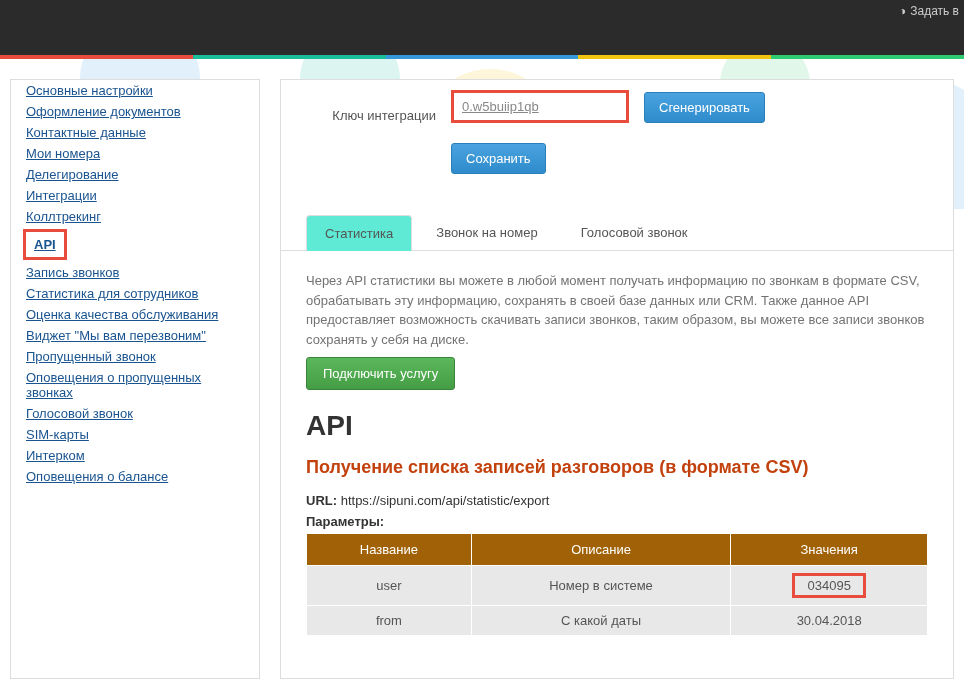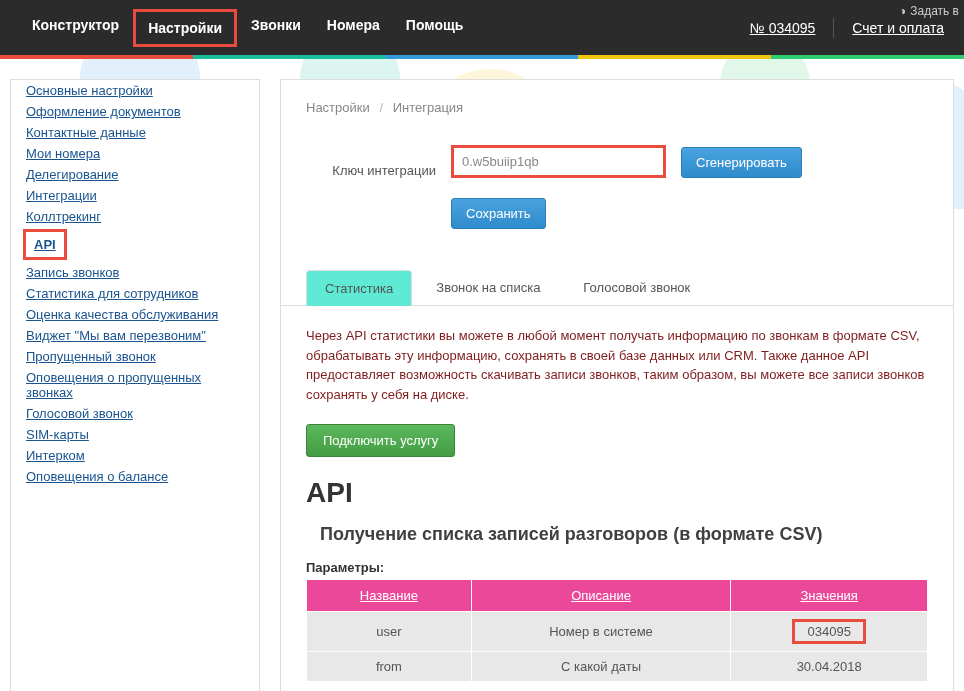--- a/index.html
+++ b/index.html
@@ -45,65 +45,53 @@
 .sidebar-item { display: block; padding: 3px 15px; color: #1a5490; text-decoration: underline; font-size: 13px; cursor: pointer; border-bottom: 0; }
 .sidebar-item.highlighted { border: 3px solid #e74c3c; display: inline-block; margin: 2px 12px; padding: 5px 8px; font-weight: bold; }
 
 
 .main { flex: 1; background: #fff; border: 1px solid #ddd; padding: 0 0 20px 0; min-height: 600px; }
 .breadcrumb { padding: 20px 25px; color: #888; font-size: 13px; }
 .breadcrumb .sep { margin: 0 6px; color: #bbb; }
 
 .form-row { padding: 10px 25px; display: flex; align-items: flex-end; gap: 15px; }
 .form-label { width: 130px; text-align: right; font-size: 13px; color: #555; }
-.input-key { border: 1px solid #ccc; padding: 6px 8px; width: 215px; font-size: 13px; color: #888; border: 3px solid #e74c3c; }
+.input-key { border: 1px solid #ccc; padding: 6px 8px; width: 178px; font-size: 13px; color: #888; border: 3px solid #e74c3c; text-decoration: underline; }
 
 .btn { padding: 7px 14px; border-radius: 3px; border: 1px solid; cursor: pointer; font-size: 13px; color: #fff; }
 .btn-blue { background: linear-gradient(#4aa3df, #2f8bcc); border-color: #2980b9; }
 .btn-green { background: linear-gradient(#5cb85c, #449d44); border-color: #398439; padding: 8px 16px; }
 .btn-row { padding: 10px 25px 20px 170px; }
 
 .tabs-wrap { border-bottom: 1px solid #ddd; margin: 20px 0 0 0; padding: 0 25px; display: flex; gap: 5px; }
 .tab { padding: 10px 18px; font-size: 13px; color: #555; cursor: pointer; border: 1px solid transparent; border-bottom: none; border-radius: 4px 4px 0 0; }
 .tab.active { border-color: #ddd; background: #5eead4; position: relative; top: 1px; }
 
 .content-pad { padding: 20px 25px; }
-.desc-text { font-size: 13px; color: #7f1d1d; line-height: 1.5; margin-bottom: 20px; }
+.desc-text { font-size: 13px; color: #737373; line-height: 1.5; margin-bottom: 8px; }
 
 .h1 { font-size: 28px; font-weight: bold; color: #333; margin: 20px 0 15px; }
-.h2 { font-size: 18px; font-weight: bold; color: #404040; margin: 10px 14px 15px; }
+.h2 { font-size: 18px; font-weight: bold; color: #c2410c; margin: 10px 0 15px; }
 .url-line { font-size: 13px; margin-bottom: 6px; }
 .url-line strong { font-weight: bold; }
 .params-label { font-size: 13px; font-weight: bold; margin-bottom: 4px; }
 
 .data-table { width: 100%; border-collapse: collapse; font-size: 13px; }
-.data-table th { background: #ec4899; color: #fff; padding: 8px 10px; font-weight: normal; border: 1px solid #fff; text-align: center; text-decoration: underline; }
+.data-table th { background: #a16207; color: #fff; padding: 8px 10px; font-weight: normal; border: 1px solid #fff; text-align: center; }
 .data-table td { background: #e8e8e8; padding: 7px 10px; text-align: center; color: #555; border: 1px solid #fff; }
 .data-table td.hlcell { position: relative; }
 .hlbox { display: inline-block; border: 3px solid #e74c3c; padding: 2px 12px; }
 </style>
 </head>
 <body>
 
 <div class="header">
   <div class="header-top-btn">
     <span>◑</span>
     <span>Задать в</span>
-  </div>
-  <div class="main-nav" id="main-nav">
-      <a class="main-nav-item">Конструктор</a>
-      <a class="main-nav-item highlighted">Настройки</a>
-      <a class="main-nav-item">Звонки</a>
-      <a class="main-nav-item">Номера</a>
-      <a class="main-nav-item">Помощь</a>
-    </div>
-  <div class="header-right">
-    <a><span>№ </span><span>034095</span></a>
-    <div class="header-divider"></div>
-    <a>Счет и оплата</a>
   </div>
 </div>
 
 <div class="color-bar" id="color-bar">
     <div style="background: rgb(231, 76, 60);"></div>
     <div style="background: rgb(26, 188, 156);"></div>
     <div style="background: rgb(52, 152, 219);"></div>
     <div style="background: rgb(241, 196, 15);"></div>
     <div style="background: rgb(46, 204, 113);"></div>
   </div>
@@ -115,47 +103,46 @@
   <div class="bg-circle c4"></div>
     <div class="bg-circle c5"></div>
     <div class="bg-circle c6"></div>
 </div>
 
 <div class="container">
 
   <div class="sidebar" id="sidebar"><a class="sidebar-item">Основные настройки</a><a class="sidebar-item">Оформление документов</a><a class="sidebar-item">Контактные данные</a><a class="sidebar-item">Мои номера</a><a class="sidebar-item">Делегирование</a><a class="sidebar-item">Интеграции</a><a class="sidebar-item">Коллтрекинг</a><a class="sidebar-item highlighted">API</a><a class="sidebar-item">Запись звонков</a><a class="sidebar-item">Статистика для сотрудников</a><a class="sidebar-item">Оценка качества обслуживания</a><a class="sidebar-item">Виджет "Мы вам перезвоним"</a><a class="sidebar-item">Пропущенный звонок</a><a class="sidebar-item">Оповещения о пропущенных звонках</a><a class="sidebar-item">Голосовой звонок</a><a class="sidebar-item">SIM-карты</a><a class="sidebar-item">Интерком</a><a class="sidebar-item">Оповещения о балансе</a></div>
 
   <div class="main">
-    <div class="breadcrumb">
-      <span>Настройки</span>
-      <span class="sep">/</span>
-      <span>Интеграция</span>
-    </div>
 
     <div class="form-row">
       <div class="form-label">Ключ интеграции</div>
       <input class="input-key" value="0.w5buiip1qb" style="">
       <button class="btn btn-blue">Сгенерировать</button>
     </div>
     <div class="btn-row">
       <button class="btn btn-blue">Сохранить</button>
     </div>
 
     <div class="tabs-wrap" id="tabs">
         <div class="tab active">Статистика</div>
-        <div class="tab">Звонок на списка</div>
+        <div class="tab">Звонок на номер</div>
         <div class="tab">Голосовой звонок</div>
       </div>
 
     <div class="content-pad">
       <div class="desc-text">Через API статистики вы можете в любой момент получать информацию по звонкам в формате CSV, обрабатывать эту информацию, сохранять в своей базе данных или CRM. Также данное API предоставляет возможность скачивать записи звонков, таким образом, вы можете все записи звонков сохранять у себя на диске.</div>
       <button class="btn btn-green">Подключить услугу</button>
 
       <div class="h1">API</div>
       <div class="h2">Получение списка записей разговоров (в формате CSV)</div>
+      <div class="url-line">
+        <strong>URL:</strong>
+        <span>https://sipuni.com/api/statistic/export</span>
+      </div>
       <div class="params-label">Параметры:</div>
       <table class="data-table">
         <thead>
             <tr id="thead-row">
               <th>Название</th>
               <th>Описание</th>
               <th>Значения</th>
             </tr>
           </thead>
         <tbody id="tbody">

